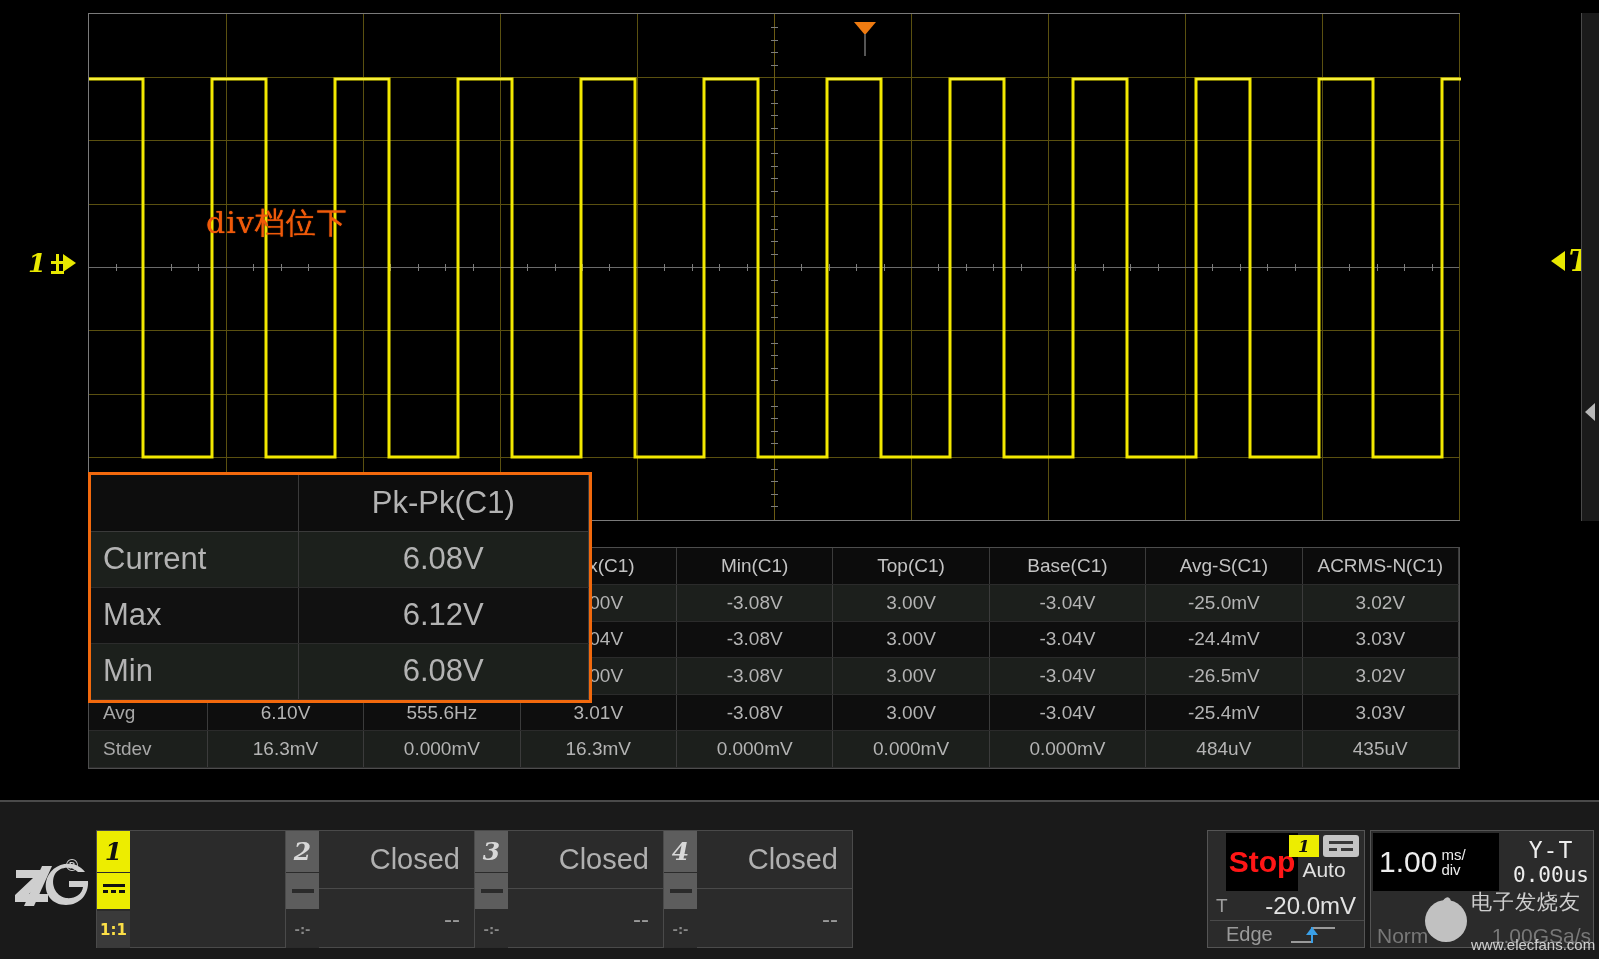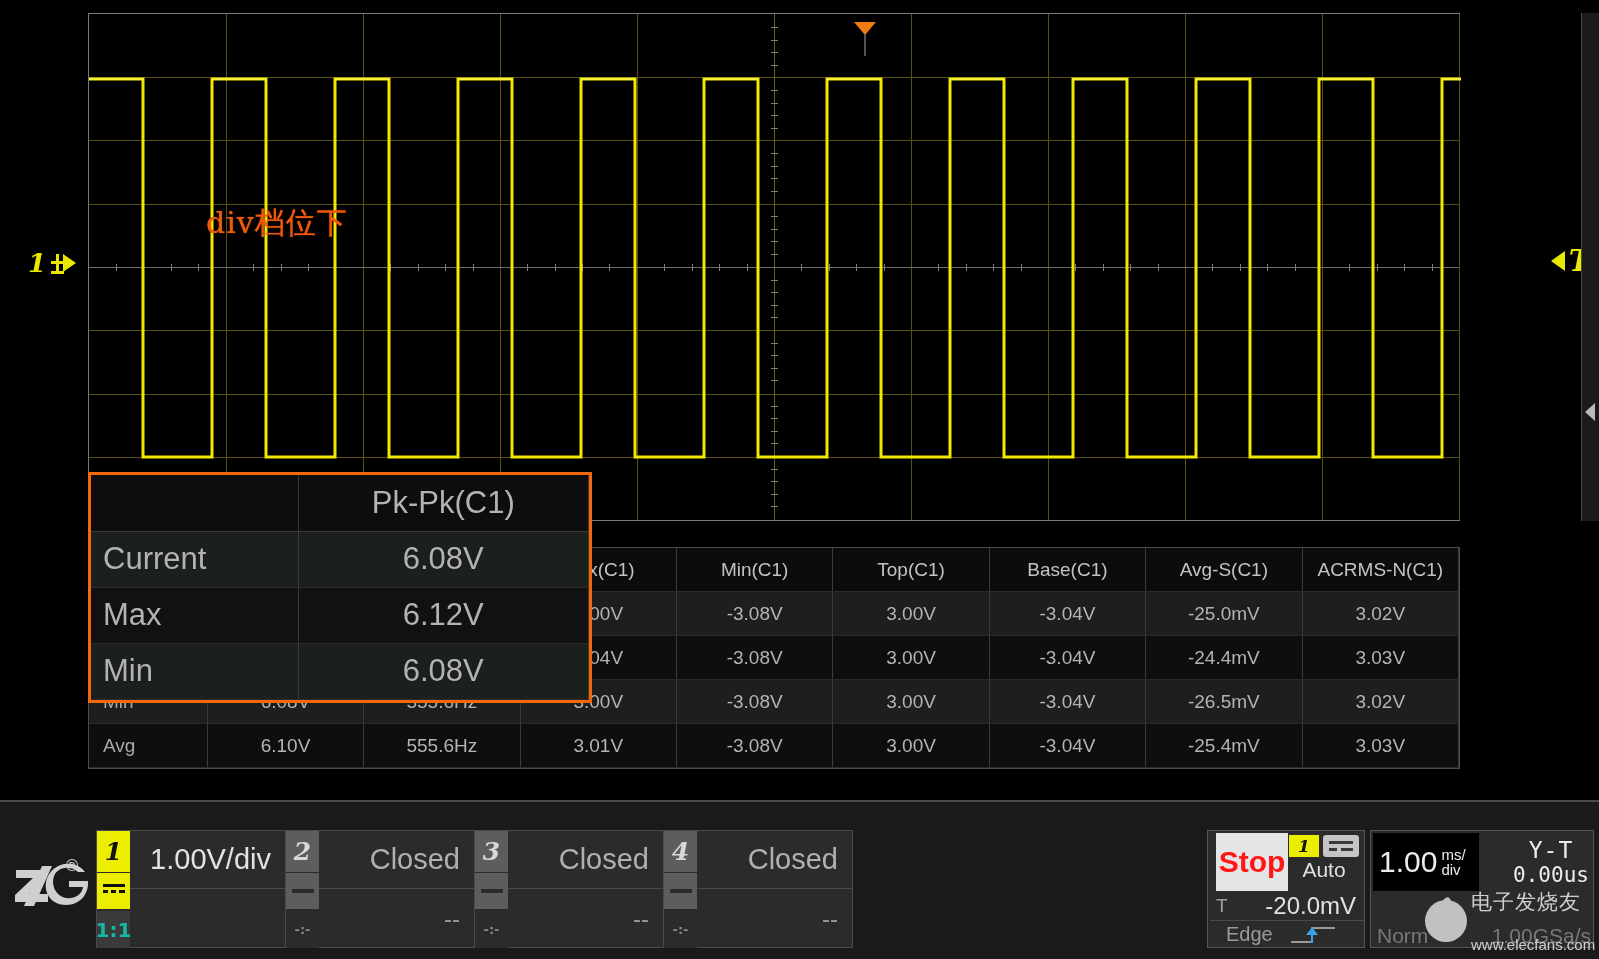--- a/index.html
+++ b/index.html
@@ -177,21 +177,21 @@
   .coup-dc { width:22px; height:14px; position:relative; }
   .coup-dc span { position:absolute; left:0; width:22px; height:3px; background:#111; }
   .coup-dc span:nth-child(1){ top:0; }
   .coup-dc span:nth-child(2){ top:6px; width:5px; }
   .coup-dc span.d2 { left:8px; top:6px; width:5px; }
   .coup-dc span.d3 { left:16px; top:6px; width:6px; }
   .ch-coup.inactive .coup-dc span { background:#2b2b2b; height:4px; top:5px; width:22px; }
   .ch-ratio {
     position:absolute; left:0; top:80px; width:33px; height:37px;
     display:flex; align-items:center; justify-content:center;
-    font-size:20px; color:#14b8a6; font-weight:bold;
+    font-size:15px; color:#fde047; font-weight:bold;
     background:#3a3a3a;
   }
   .ch-ratio.dim { color:#8a8a8a; font-size:13px; background:#2b2b2b; }
   .ch-vals { flex:1; position:relative; }
   .ch-vals .row1 {
     position:absolute; left:0; right:0; top:0; height:58px;
     display:flex; align-items:center; justify-content:flex-end;
     padding-right:14px; font-size:29px; color:#e2e2e2;
     border-bottom:1px solid #4a4a4a;
     font-family:"Liberation Sans", sans-serif;
@@ -204,22 +204,22 @@
     font-family:"Liberation Sans", sans-serif;
   }
   .ch-vals .row2.dim { color:#9a9a9a; font-size:24px; }
 
   
   #trig-block {
     position:absolute; left:1207px; top:28px; width:158px; height:118px;
     background:#2b2b2b; border:1px solid #555;
   }
   #trig-stop {
-    position:absolute; left:8px; top:2px; width:72px; height:58px;
-    background:#e5e5e5; color:#ff1616; font-size:30px; font-weight:bold;
+    position:absolute; left:18px; top:2px; width:72px; height:58px;
+    background:#000000; color:#ff1616; font-size:30px; font-weight:bold;
     display:flex; align-items:center; justify-content:center;
     font-family:"Liberation Sans", sans-serif;
   }
   #trig-src-box {
     position:absolute; left:76px; top:2px; width:80px; height:58px;
     display:flex; flex-direction:column; align-items:center;
   }
   #trig-src-row { display:flex; gap:4px; margin-top:2px; }
   #trig-src-1 {
     width:30px; height:22px; background:#eded00; color:#111;
@@ -257,21 +257,21 @@
   #trig-edge-ico .ar { position:absolute; left:33px; top:2px; width:0; height:0;
     border-left:6px solid transparent; border-right:6px solid transparent;
     border-bottom:8px solid #3aa0e8; }
 
   
   #time-block {
     position:absolute; left:1370px; top:28px; width:224px; height:118px;
     background:#2b2b2b; border:1px solid #555;
   }
   #tb-main {
-    position:absolute; left:2px; top:2px; width:106px; height:58px;
+    position:absolute; left:2px; top:2px; width:126px; height:58px;
     background:#000; display:flex; align-items:center;
     padding-left:6px; font-family:"Liberation Sans", sans-serif;
   }
   #tb-val { font-size:30px; color:#ededed; }
   #tb-unit { font-size:15px; color:#ededed; line-height:15px; margin-left:4px; }
   #tb-yt {
     position:absolute; left:138px; top:2px; width:84px; height:58px;
     display:flex; flex-direction:column; align-items:center; justify-content:center;
     font-family:"DejaVu Sans Mono", monospace;
   }
@@ -515,20 +515,31 @@
         <td class="rowlabel">Avg</td>
         <td>6.10V</td>
         <td>555.6Hz</td>
         <td>3.01V</td>
         <td>-3.08V</td>
         <td>3.00V</td>
         <td>-3.04V</td>
         <td>-25.4mV</td>
         <td>3.03V</td>
       </tr>
+      <tr class="odd">
+        <td class="rowlabel">Stdev</td>
+        <td>16.3mV</td>
+        <td>0.000mV</td>
+        <td>16.3mV</td>
+        <td>0.000mV</td>
+        <td>0.000mV</td>
+        <td>0.000mV</td>
+        <td>484uV</td>
+        <td>435uV</td>
+      </tr>
     </tbody>
       </table>
   </div>
 
   <div id="overlay-box">
     <table>
       <tbody>
           <tr class="o-hdr">
         <td class="ovlabel"></td>
         <td>Pk-Pk(C1)</td>
@@ -568,21 +579,20 @@
           <span class="coup-dc">
               <span></span>
               <span></span>
               <span class="d2"></span>
               <span class="d3"></span>
             </span>
         </div>
         <div class="ch-ratio">1:1</div>
       </div>
       <div class="ch-vals">
-        <div class="row1">1.00V/div</div>
       </div>
     </div>
 
     <div class="ch-panel" style="left:285px; width:190px;">
       <div class="ch-badge-col">
         <div class="ch-num inactive">2</div>
         <div class="ch-coup inactive">
           <span class="coup-dc">
               <span></span>
             </span>

